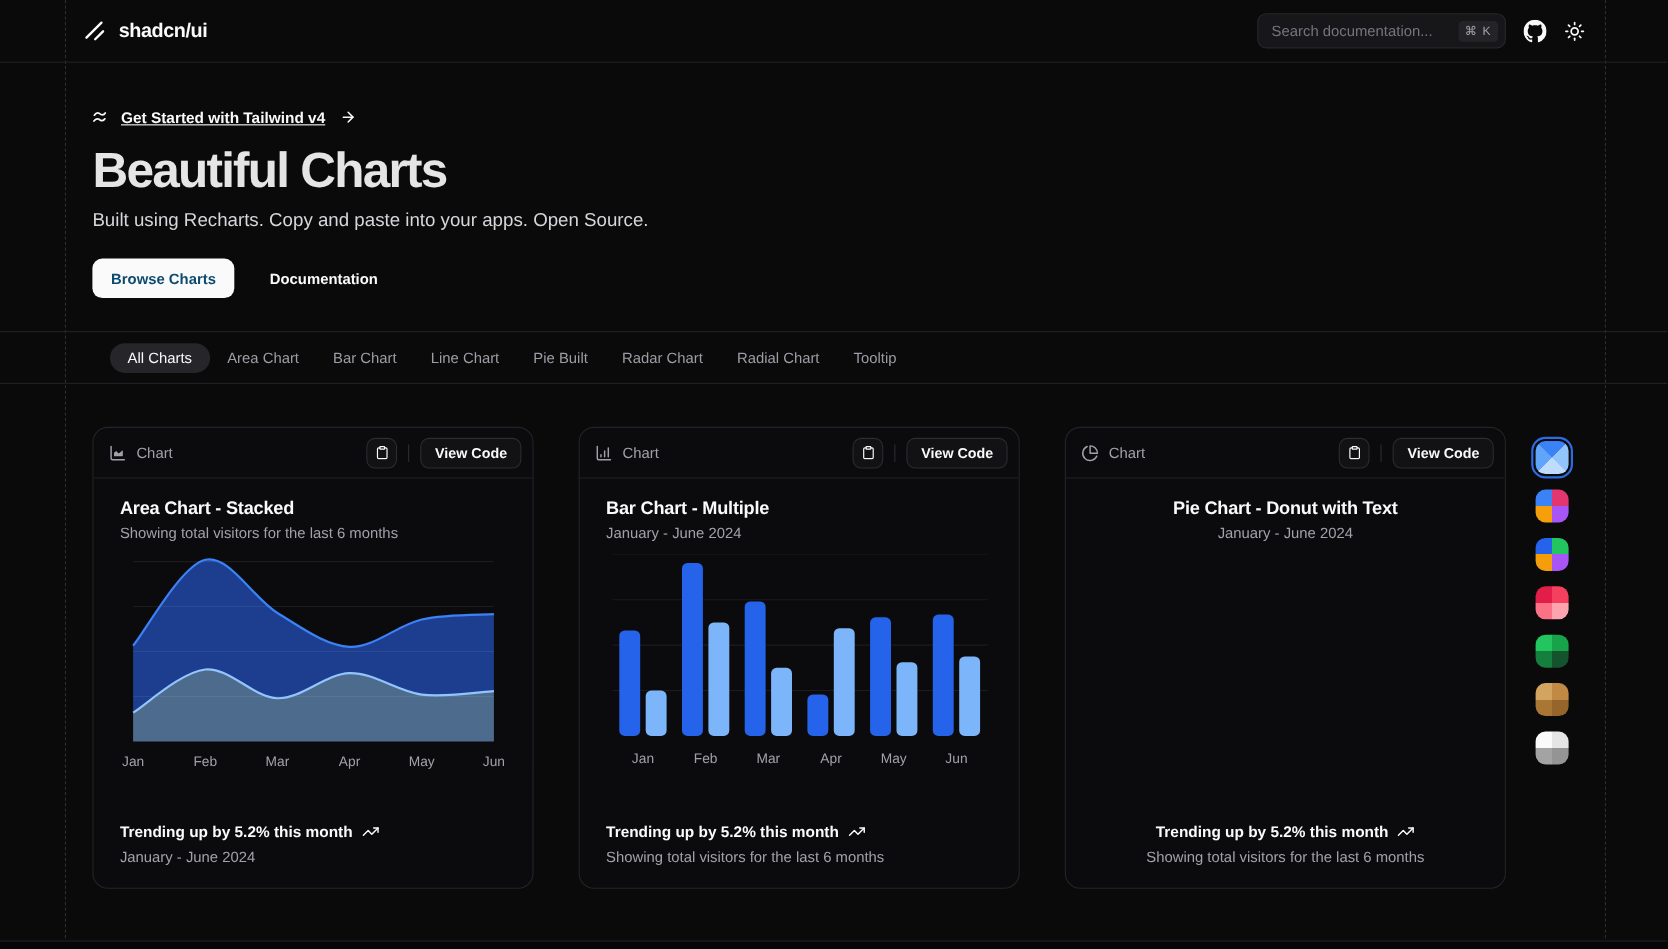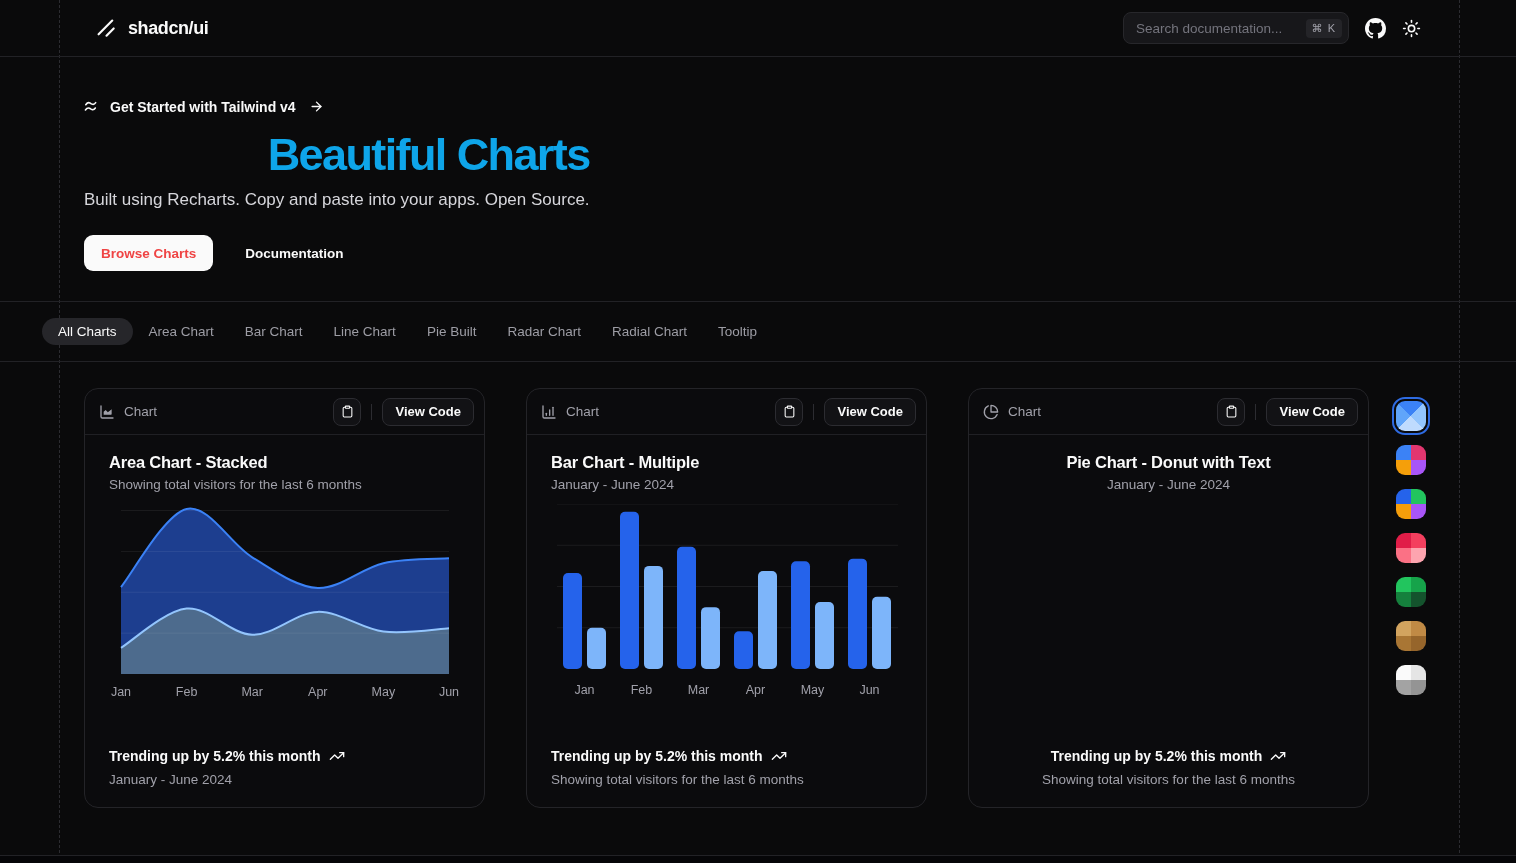--- a/index.html
+++ b/index.html
@@ -8,47 +8,47 @@
     background:#0a0a0b; color:#fafafa;
     font-family:"Liberation Sans", sans-serif;
     position:relative;
   }
   svg { display:block; }
   .rail { position:absolute; top:0; bottom:0; width:0; border-left:1px dashed #2c2c31; z-index:1; }
   .rail.left { left:59px; } .rail.right { left:1459px; }
 
   
   .nav { position:absolute; top:0; left:0; right:0; height:57px; border-bottom:1px solid #222226;
-         display:flex; align-items:center; padding:0 95px; z-index:2; }
+         display:flex; align-items:center; padding:0 75px; z-index:2; }
   .brand { display:flex; align-items:center; gap:10px; cursor:pointer; }
   .brand-name { font-size:18px; font-weight:bold; letter-spacing:-0.4px; }
   .nav-links { display:flex; align-items:center; margin-left:24px; }
   .nav-link { font-size:14px; color:#a9a9b2; margin-left:22px; cursor:pointer; text-decoration:none; }
   .nav-link.active { color:#fafafa; }
   .search { margin-left:auto; width:226px; height:32px; background:#17171a; border:1px solid #27272b;
             border-radius:8px; display:flex; align-items:center; padding:0 6px 0 12px; cursor:text; }
   .search-ph { font-size:13.5px; color:#74747d; flex:1; }
   .kbd { font-size:11px; color:#a1a1aa; background:#242428; border-radius:4px; padding:3px 6px; letter-spacing:1px; }
   .nav-icons { display:flex; align-items:center; gap:16px; margin-left:16px; color:#e4e4e7; }
   .icon-btn { cursor:pointer; display:flex; align-items:center; }
 
   
   .hero { position:absolute; left:84px; top:98px; z-index:2; }
-  .announce { display:flex; align-items:center; gap:9px; font-size:14px; font-weight:600; cursor:pointer; }
-  .hero h1 { font-size:45px; font-weight:800; letter-spacing:-1.6px; margin-top:14px; color:#0ea5e9;text-align:right; }
+  .announce { display:flex; align-items:center; gap:9px; font-size:14px; font-weight:600; cursor:pointer;text-decoration:underline; }
+  .hero h1 { font-size:45px; font-weight:800; letter-spacing:-1.6px; margin-top:14px; color:#e5e5e5; }
   .hero-sub { font-size:17px; color:#d6d6db; margin-top:9px; }
   .hero-actions { display:flex; align-items:center; gap:18px; margin-top:25px; }
-  .btn-primary { height:36px; padding:0 17px; background:#fafafa; color:#ef4444; font-size:13.5px;
+  .btn-primary { height:36px; padding:0 17px; background:#fafafa; color:#0c4a6e; font-size:13.5px;
                  font-weight:600; border:none; border-radius:9px; cursor:pointer; font-family:inherit; }
   .btn-ghost { height:36px; padding:0 14px; background:transparent; color:#fafafa; font-size:13.5px;
                font-weight:600; border:none; border-radius:9px; cursor:pointer; font-family:inherit; }
 
   
-  .tabsbar { position:absolute; top:301px; left:0; right:0; height:61px; border-top:1px solid #222226;
-             border-bottom:1px solid #222226; display:flex; align-items:center; padding-left:42px; z-index:2; }
+  .tabsbar { position:absolute; top:301px; left:0; right:0; height:48px; border-top:1px solid #222226;
+             border-bottom:1px solid #222226; display:flex; align-items:center; padding-left:100px; z-index:2; }
   .tab { font-size:13.5px; color:#9d9da5; margin-right:31px; cursor:pointer; padding:6px 0; white-space:nowrap; }
   .tab.active { background:#26262a; color:#fafafa; border-radius:999px; padding:6px 16px; margin-right:16px; }
 
   
   .cards { position:absolute; left:84px; top:388px; display:flex; gap:41px; z-index:2; }
   .card { width:401px; height:420px; background:#0b0b0d; border:1px solid #242428; border-radius:14px;
           display:flex; flex-direction:column; overflow:hidden; }
   .card-toolbar { height:46px; flex:0 0 46px; border-bottom:1px solid #202024; display:flex; align-items:center;
                   padding:0 10px 0 14px; color:#a1a1aa; }
   .toolbar-label { font-size:13.5px; margin-left:9px; }

